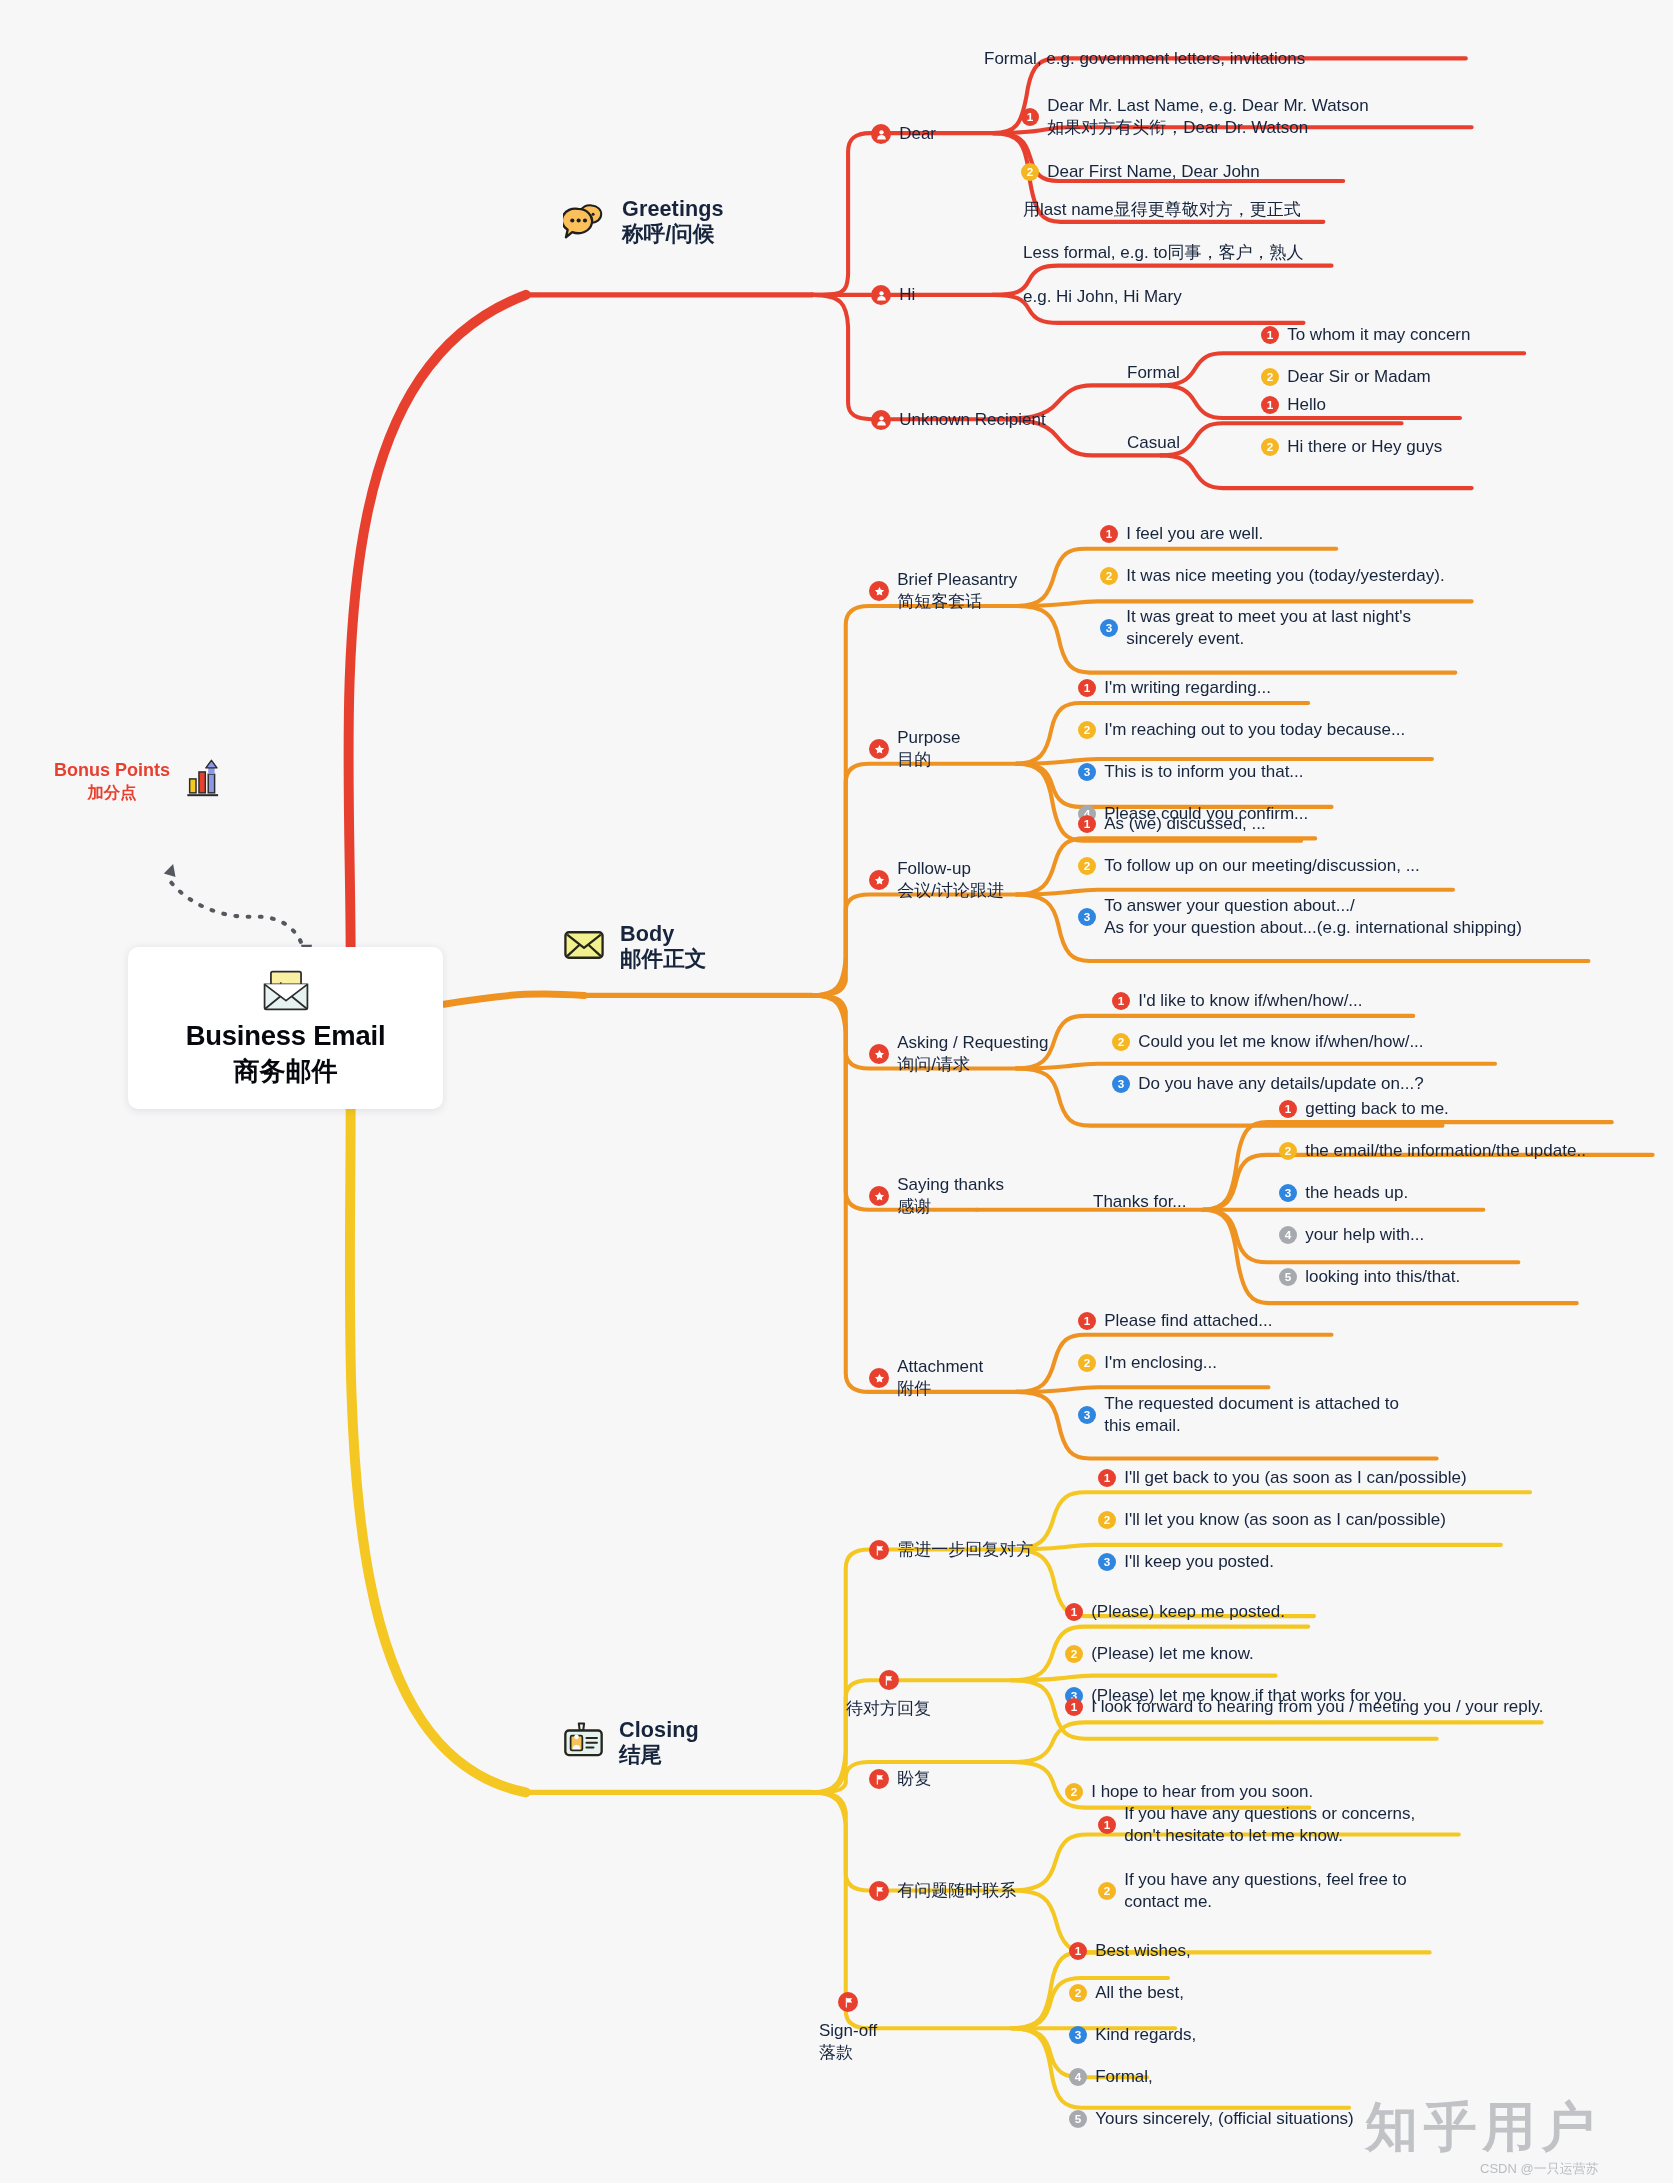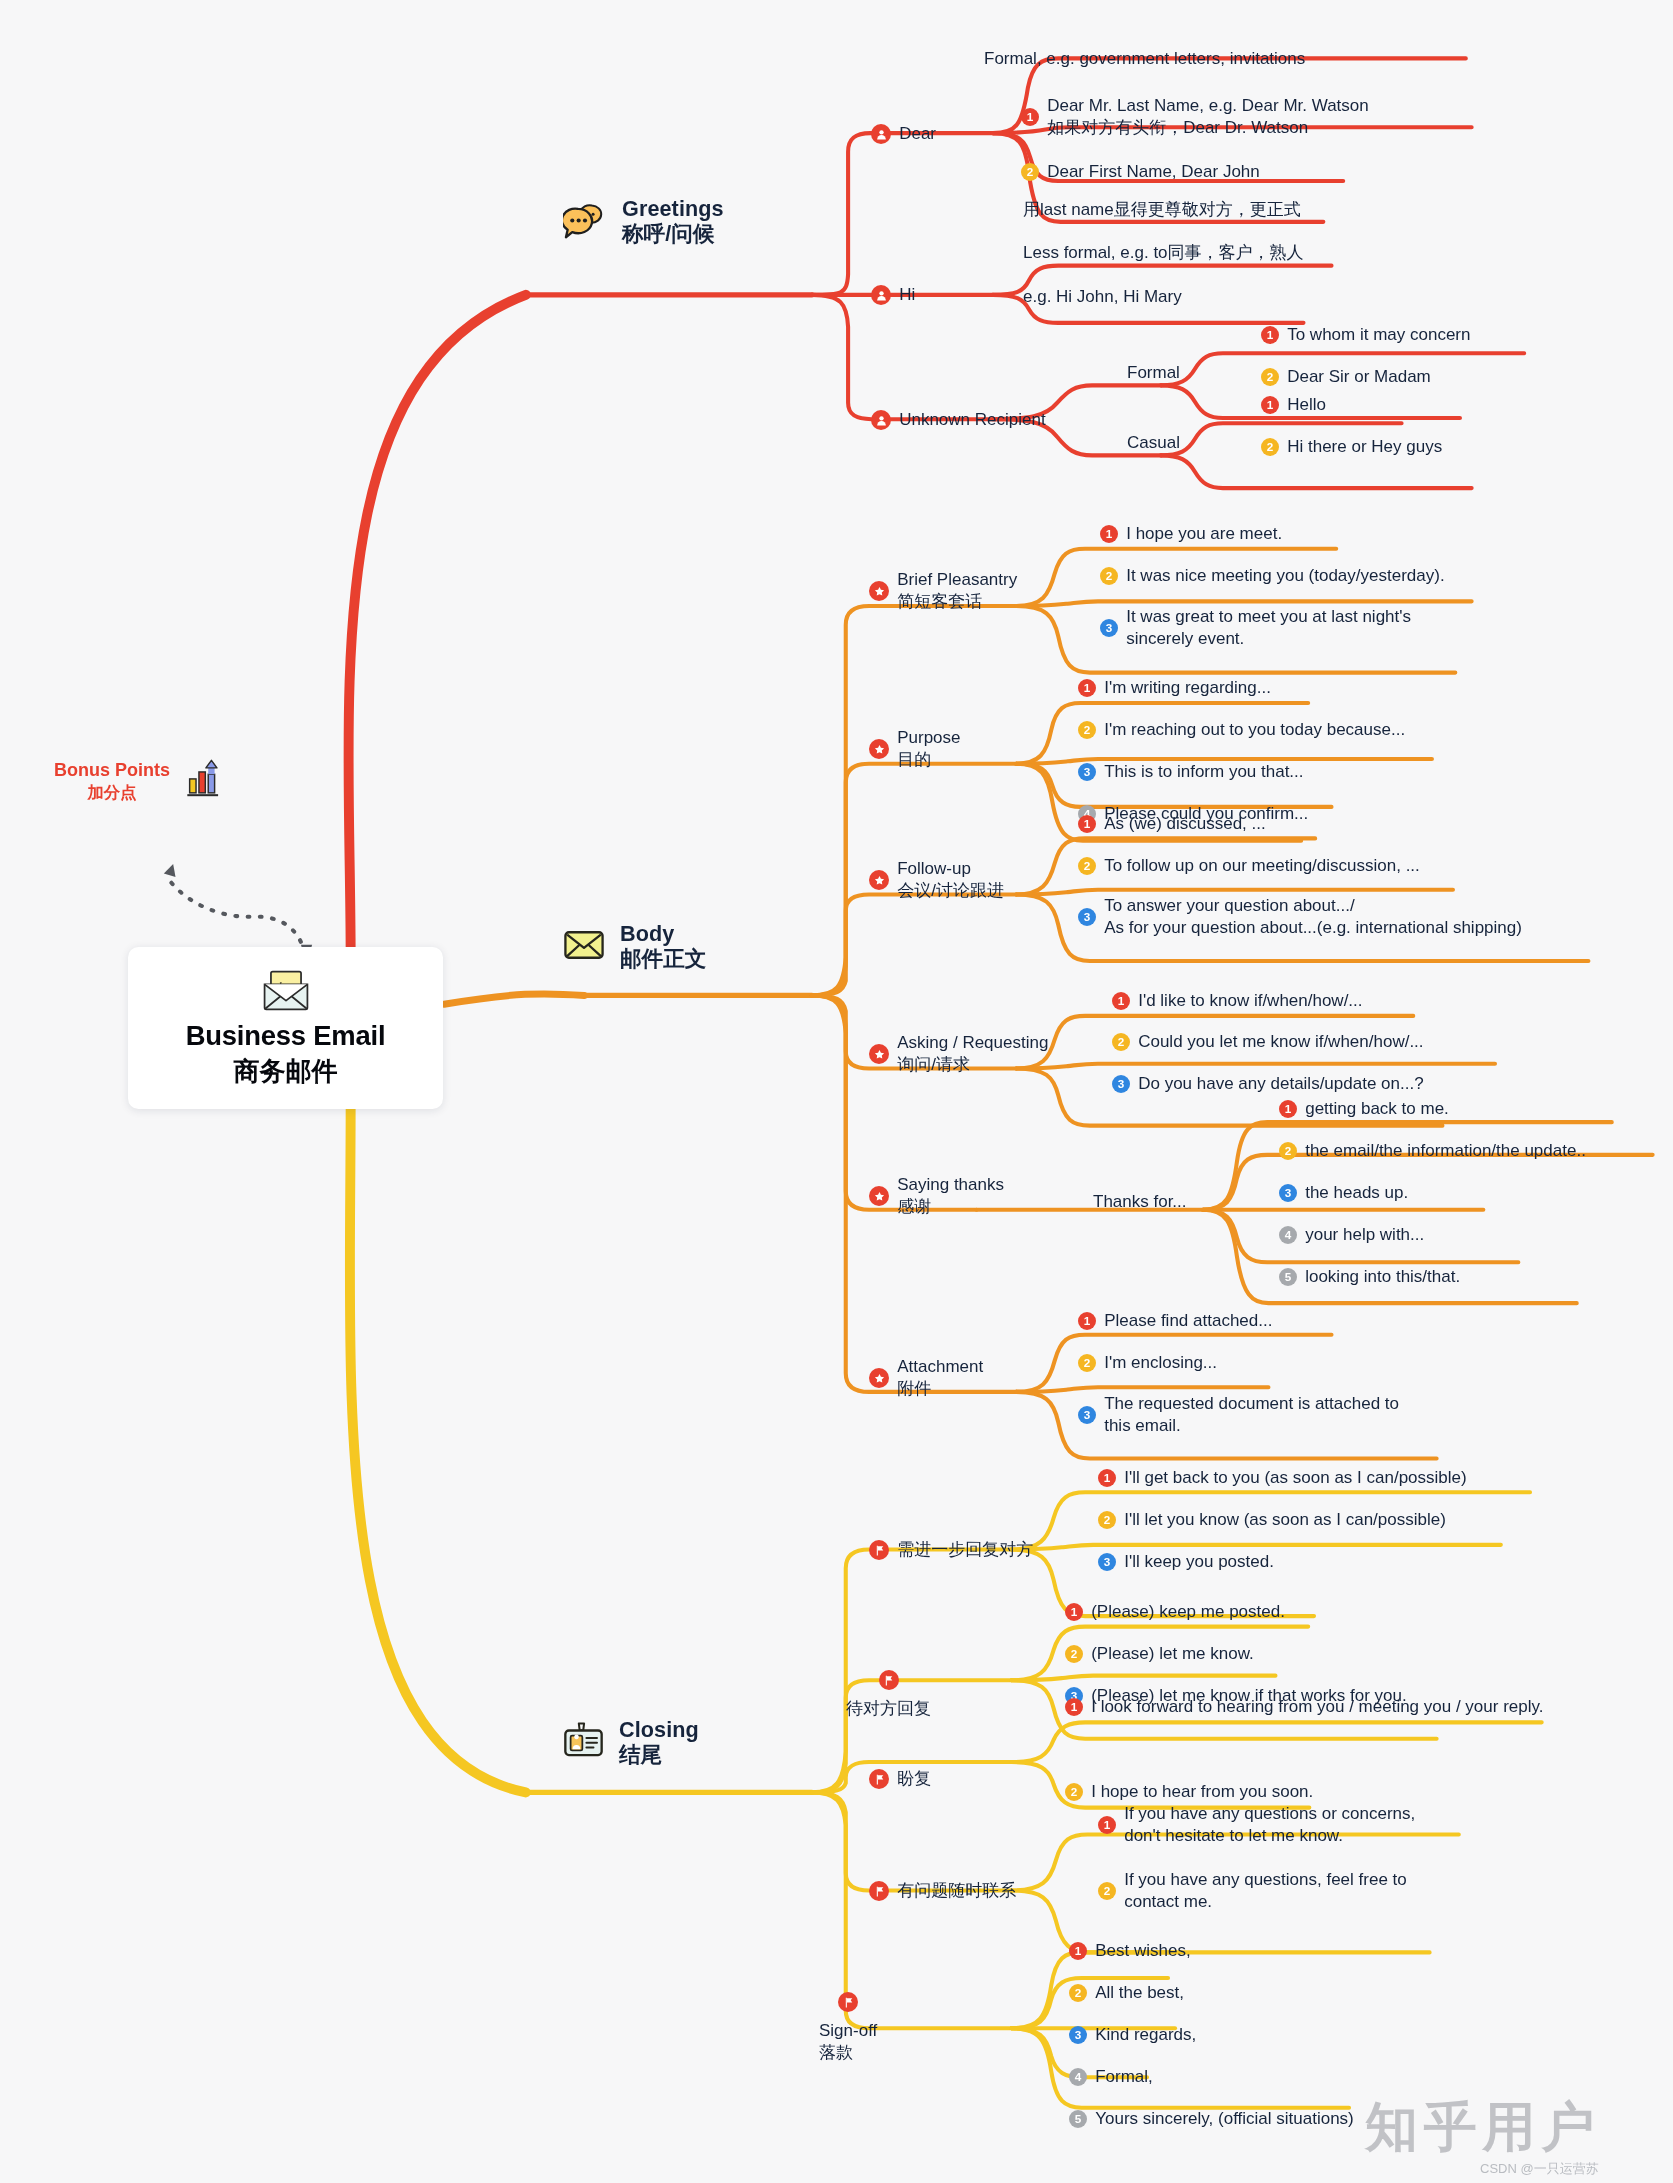--- a/index.html
+++ b/index.html
@@ -324,21 +324,21 @@
   <span class="ico">
       <svg viewBox="0 0 24 24" fill="#fff">
         <path d="M12 3.5l2.6 5.3 5.9.9-4.3 4.1 1 5.8-5.2-2.7-5.2 2.7 1-5.8L3.5 9.7l5.9-.9z"></path>
       </svg>
     </span>
   <span class="txt two">Brief Pleasantry
 简短客套话</span>
 </div>
 <div class="node l3" style="left:1100px;top:523px;">
   <span class="badge n b-red">1</span>
-  <span class="txt">I hope you are meet.</span>
+  <span class="txt">I feel you are well.</span>
 </div>
 <div class="node l3" style="left:1100px;top:565px;">
   <span class="badge n b-amber">2</span>
   <span class="txt">It was nice meeting you (today/yesterday).</span>
 </div>
 <div class="node l3" style="left:1100px;top:606px;">
   <span class="badge n b-blue">3</span>
   <span class="txt">It was great to meet you at last night's
 sincerely event.</span>
 </div>

